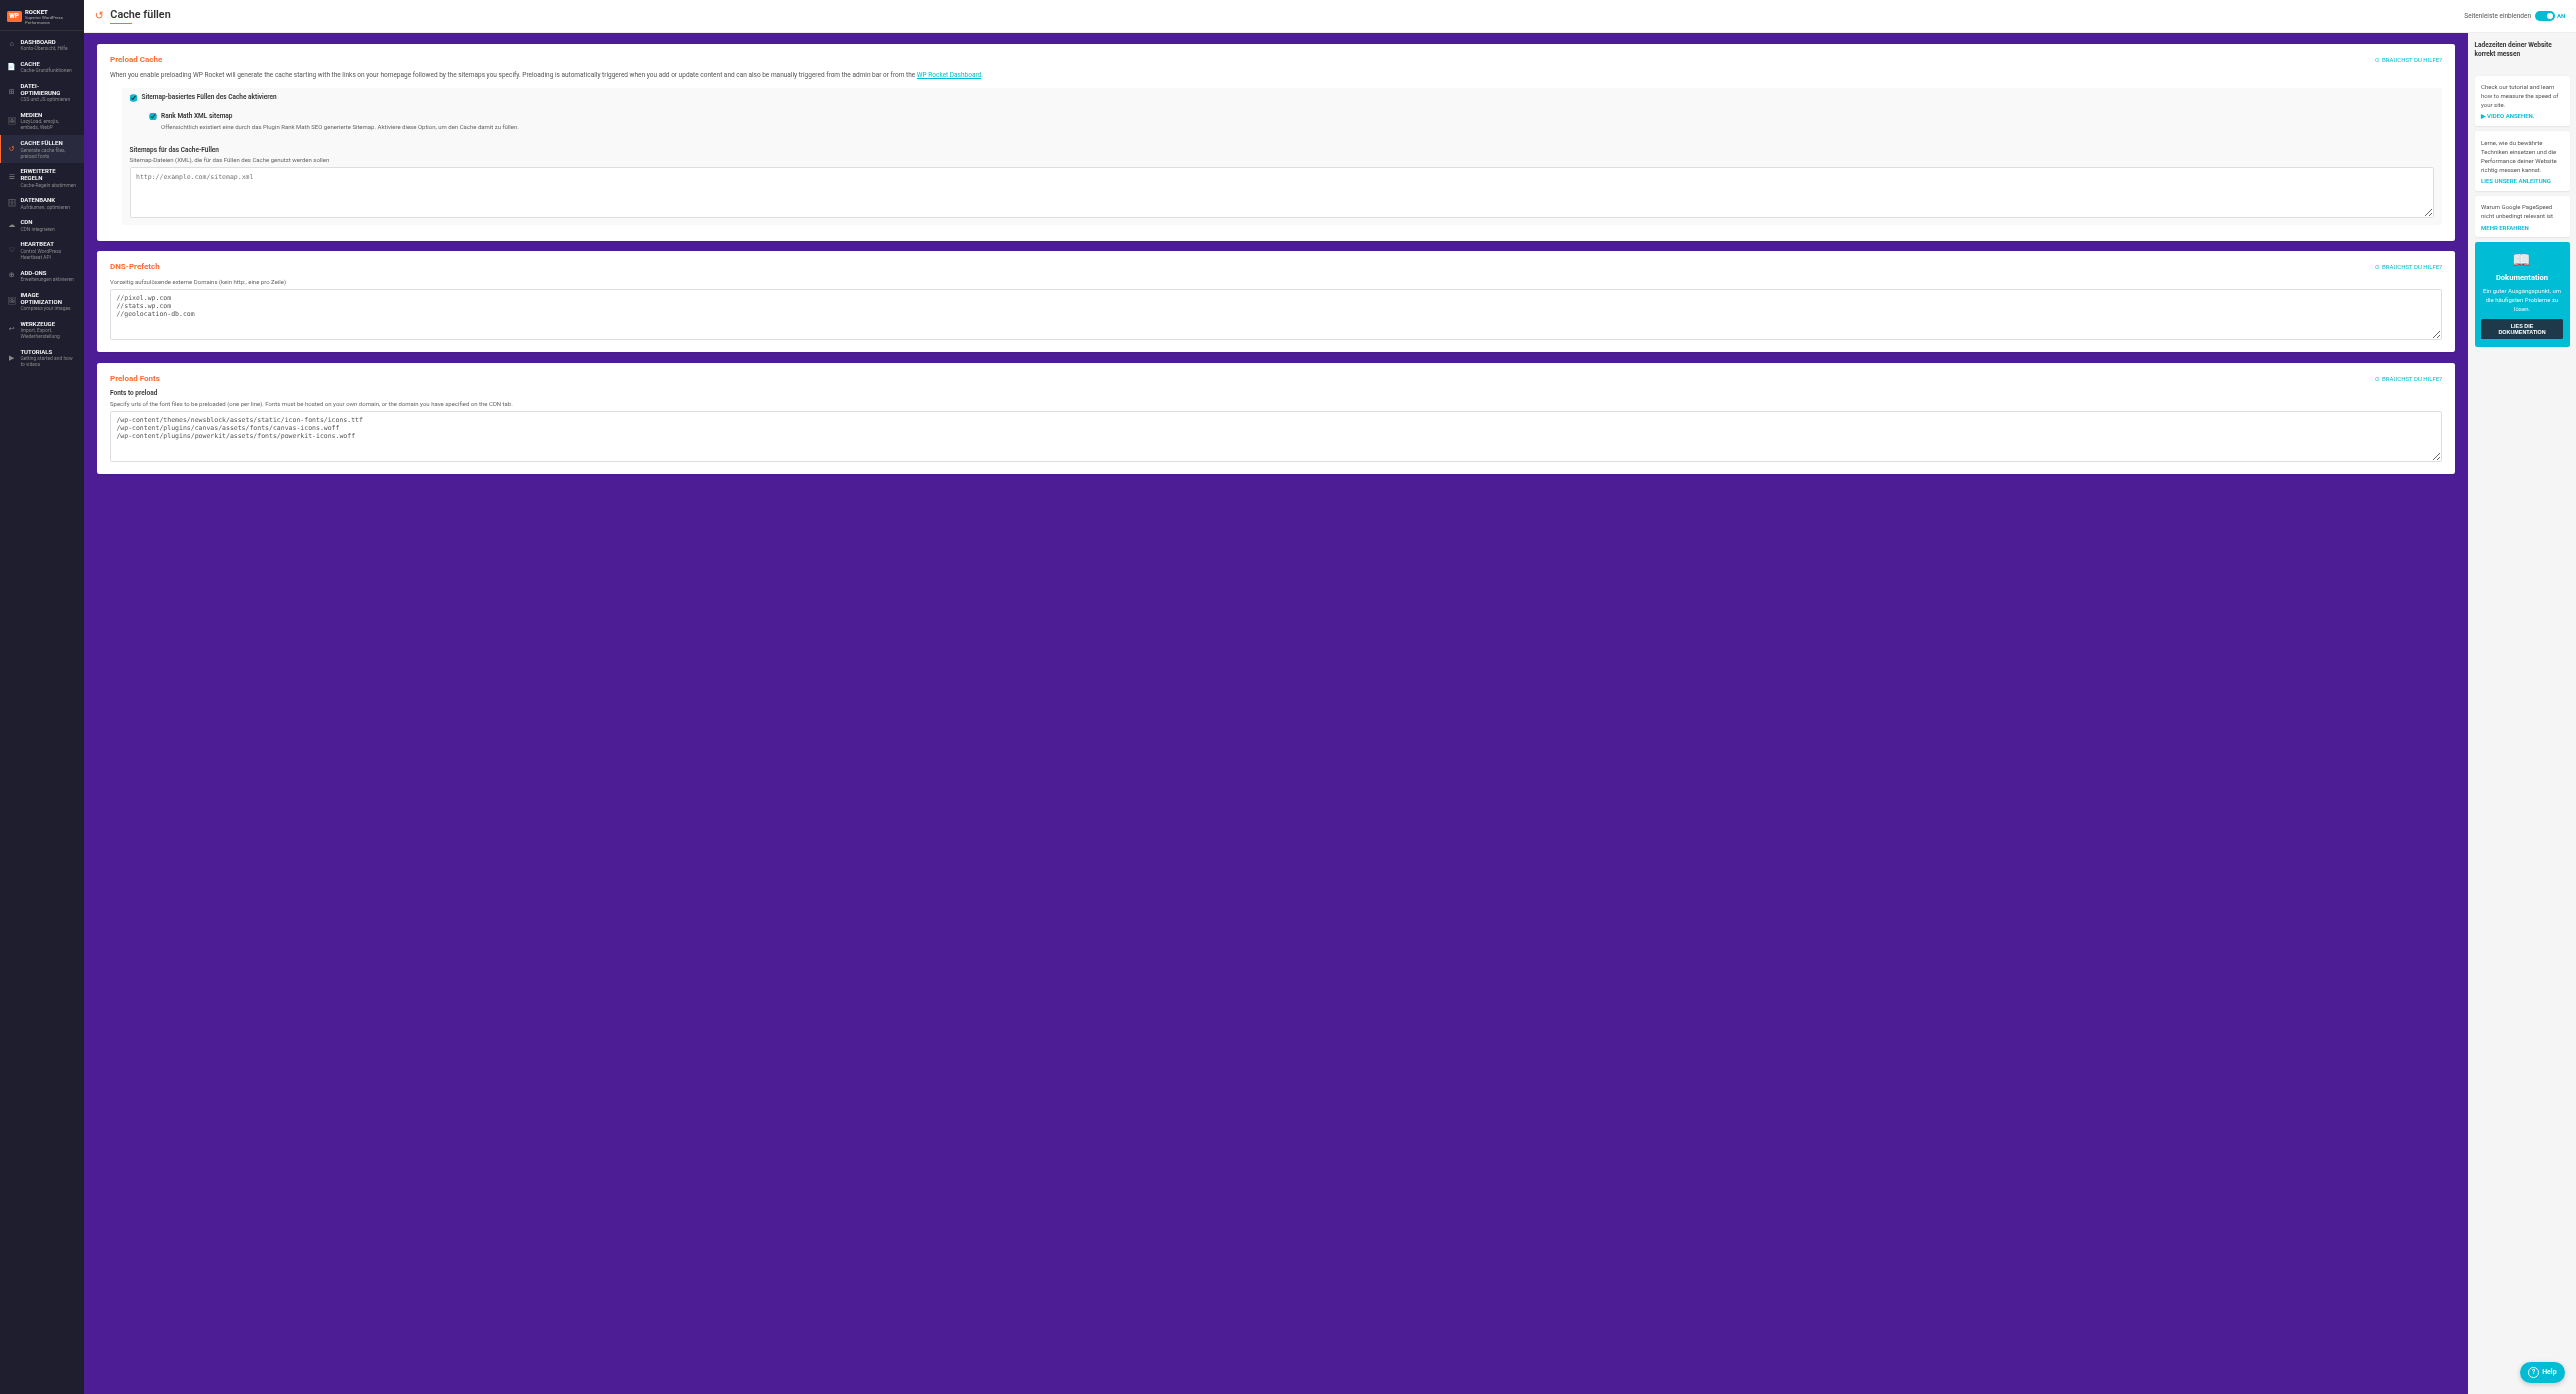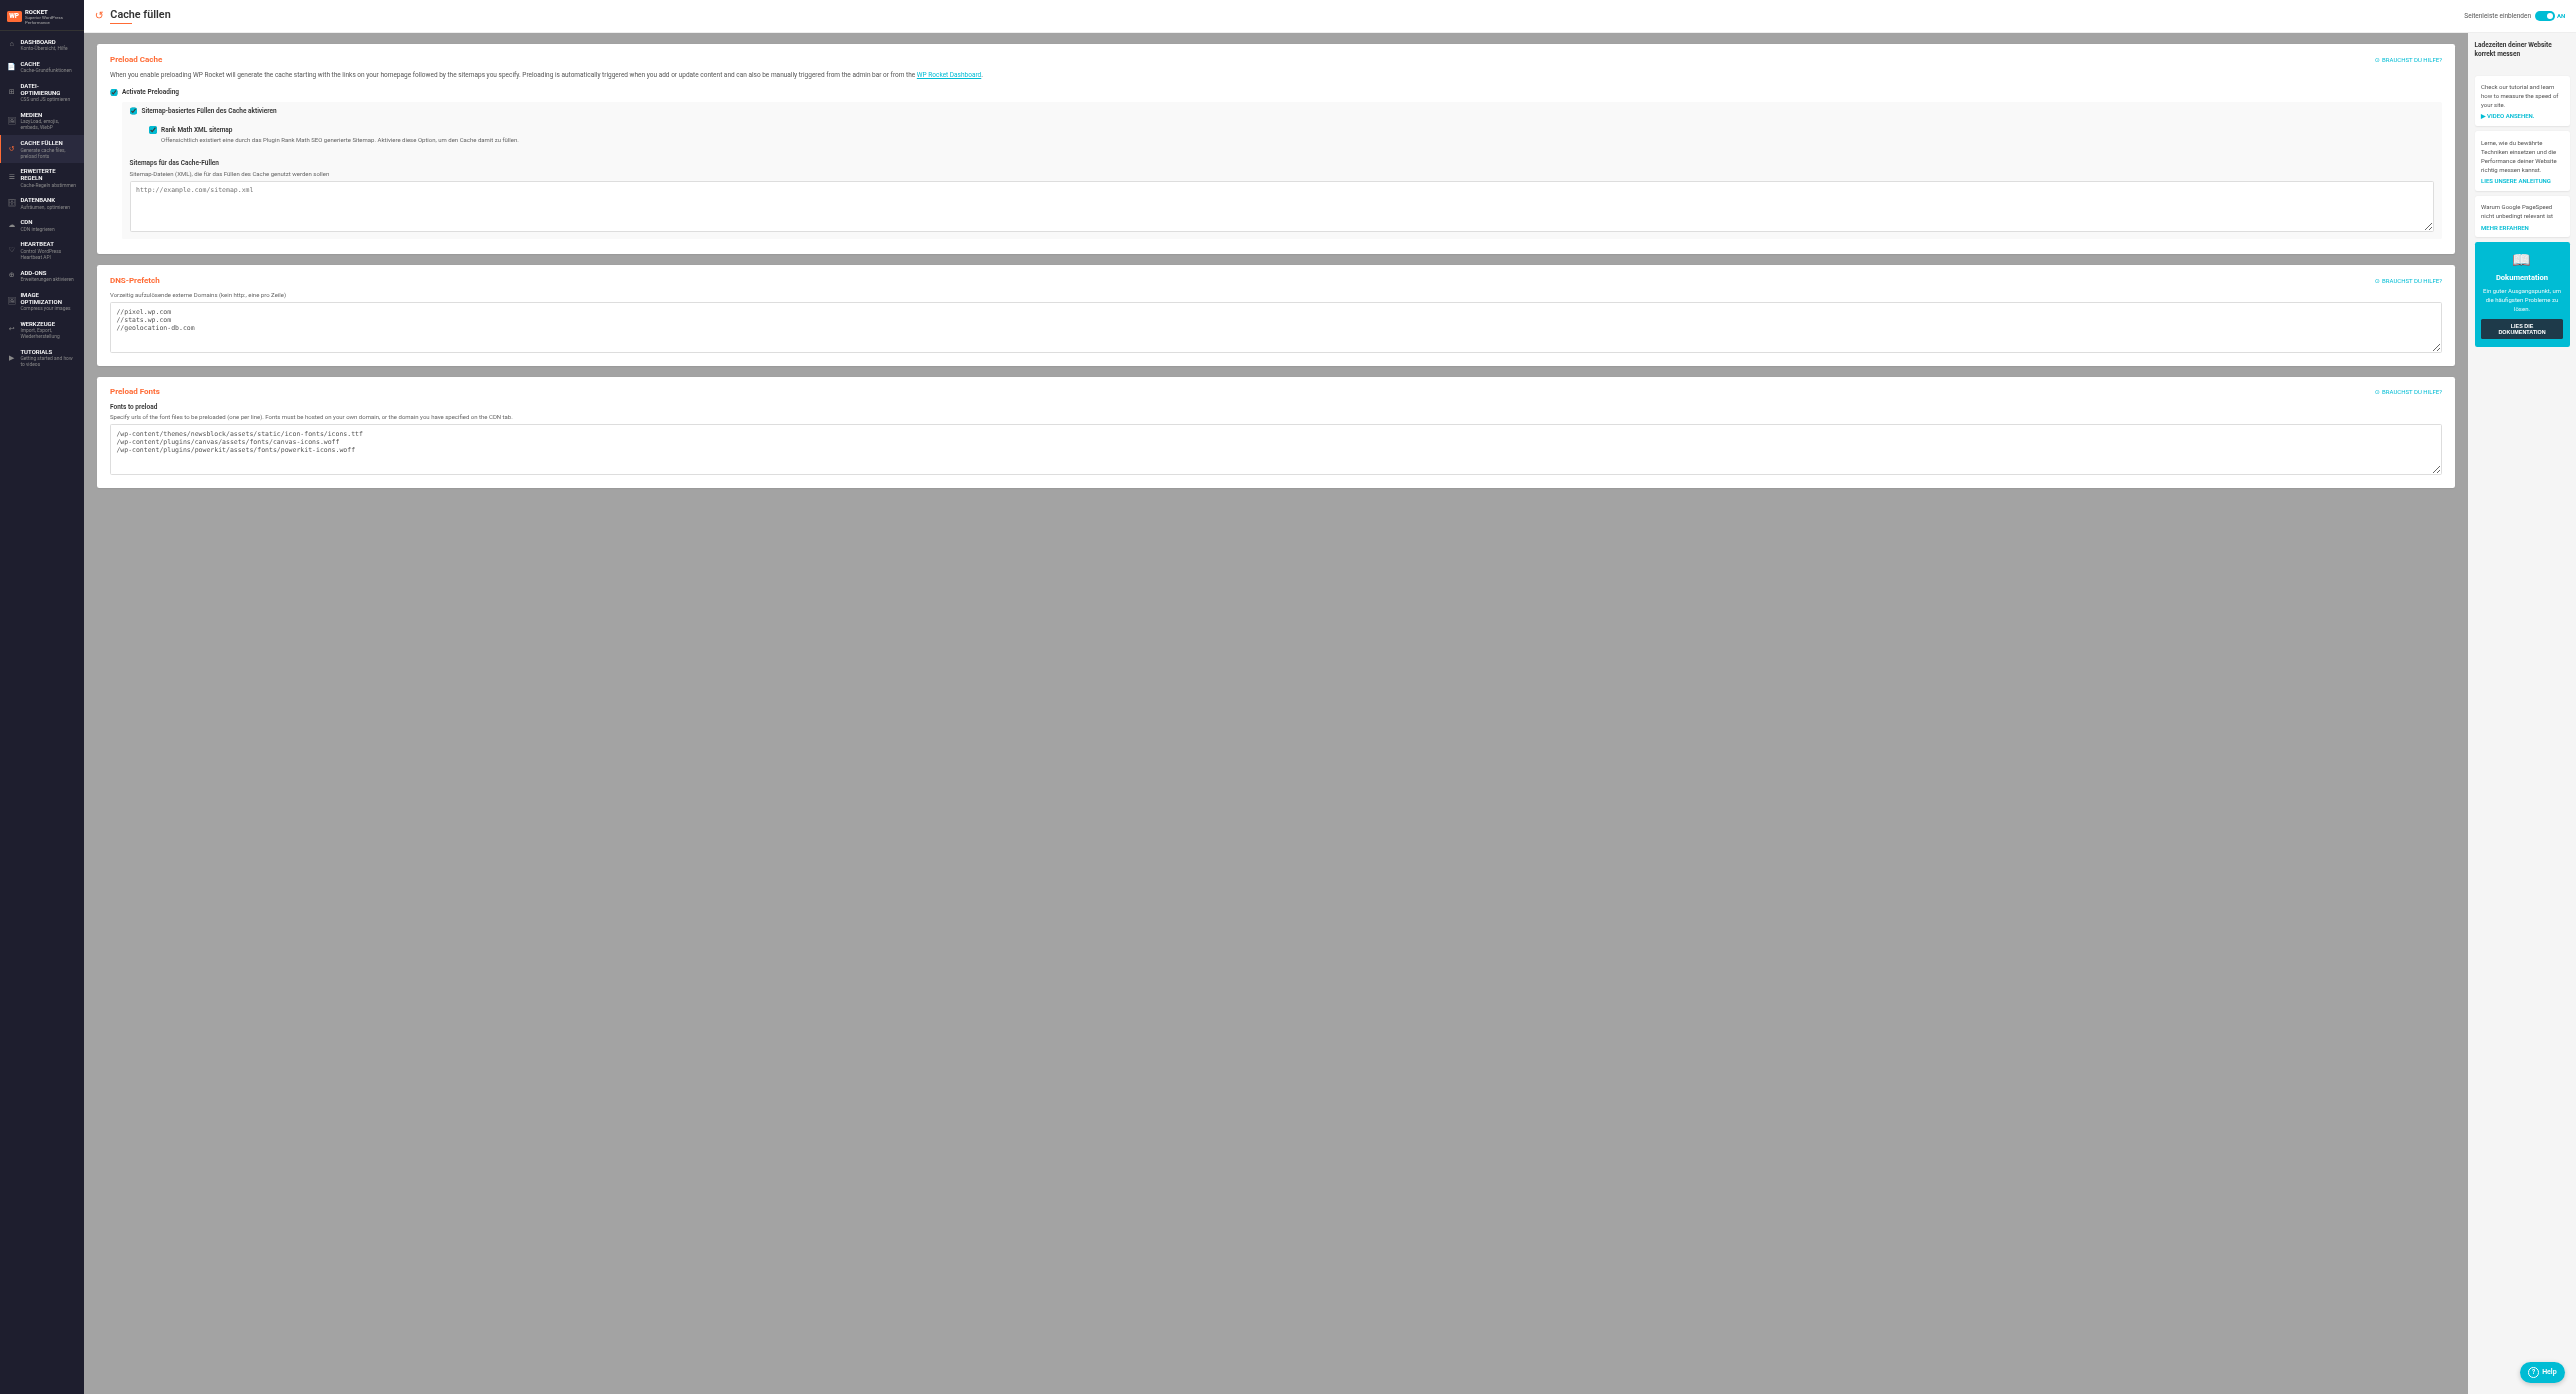--- a/index.html
+++ b/index.html
@@ -89,21 +89,21 @@
     }
     #content-area {
       display: flex;
       flex: 1;
       overflow: hidden;
     }
     #center {
       flex: 1;
       padding: 10.8px 13px;
       overflow-y: auto;
-      background: #a3a3a3;
+      background: #4c1d95;
     }
 
     
     .page-header {
       display: flex;
       align-items: center;
       justify-content: space-between;
       background: white;
       padding: 7.6px 10.8px;
       border-bottom: 0.5px solid #eee;
@@ -500,24 +500,20 @@
           <span class="section-title">Preload Cache</span>
           <a class="help-link">
             <span>⊙</span>
             <span>BRAUCHST DU HILFE?</span>
           </a>
         </div>
         <p class="section-desc">
           When you enable preloading WP Rocket will generate the cache starting with the links on your homepage followed by the sitemaps you specify. Preloading is automatically triggered when you add or update content and can also be manually triggered from the admin bar or from the <a>WP Rocket Dashboard</a>.
         </p>
 
-        <div class="checkbox-item">
-          <input type="checkbox" checked="" style="">
-          <span class="checkbox-label">Activate Preloading</span>
-        </div>
 
         <div class="nested-checkbox">
           <div class="checkbox-item">
             <input type="checkbox" checked="" style="">
             <span class="checkbox-label">Sitemap-basiertes Füllen des Cache aktivieren</span>
           </div>
           <div class="nested-checkbox">
             <div class="checkbox-item">
               <input type="checkbox" checked="" style="">
               <div>

